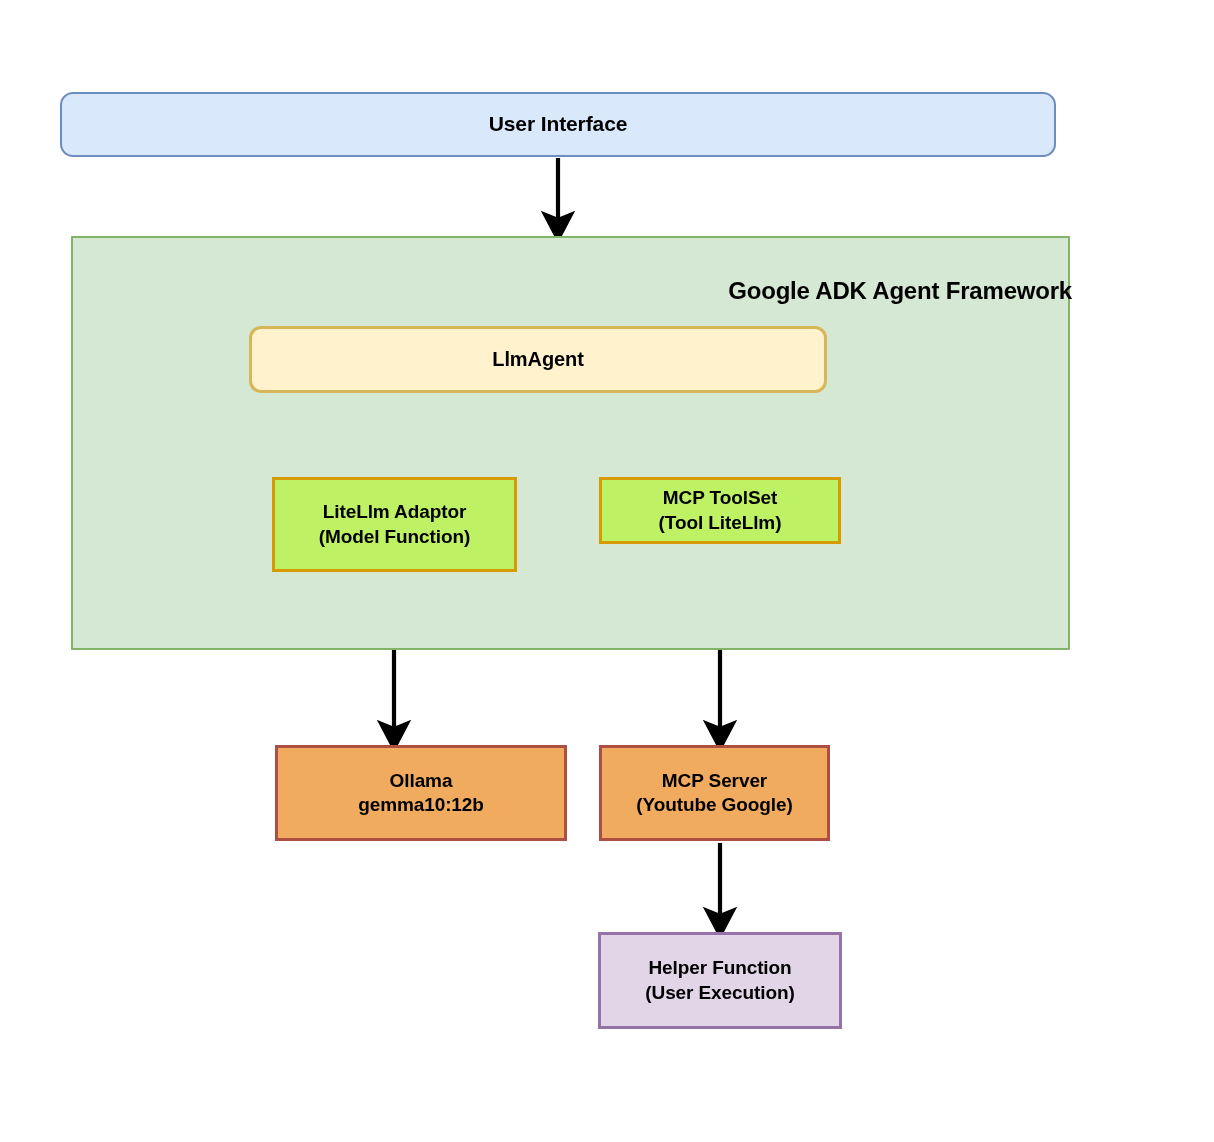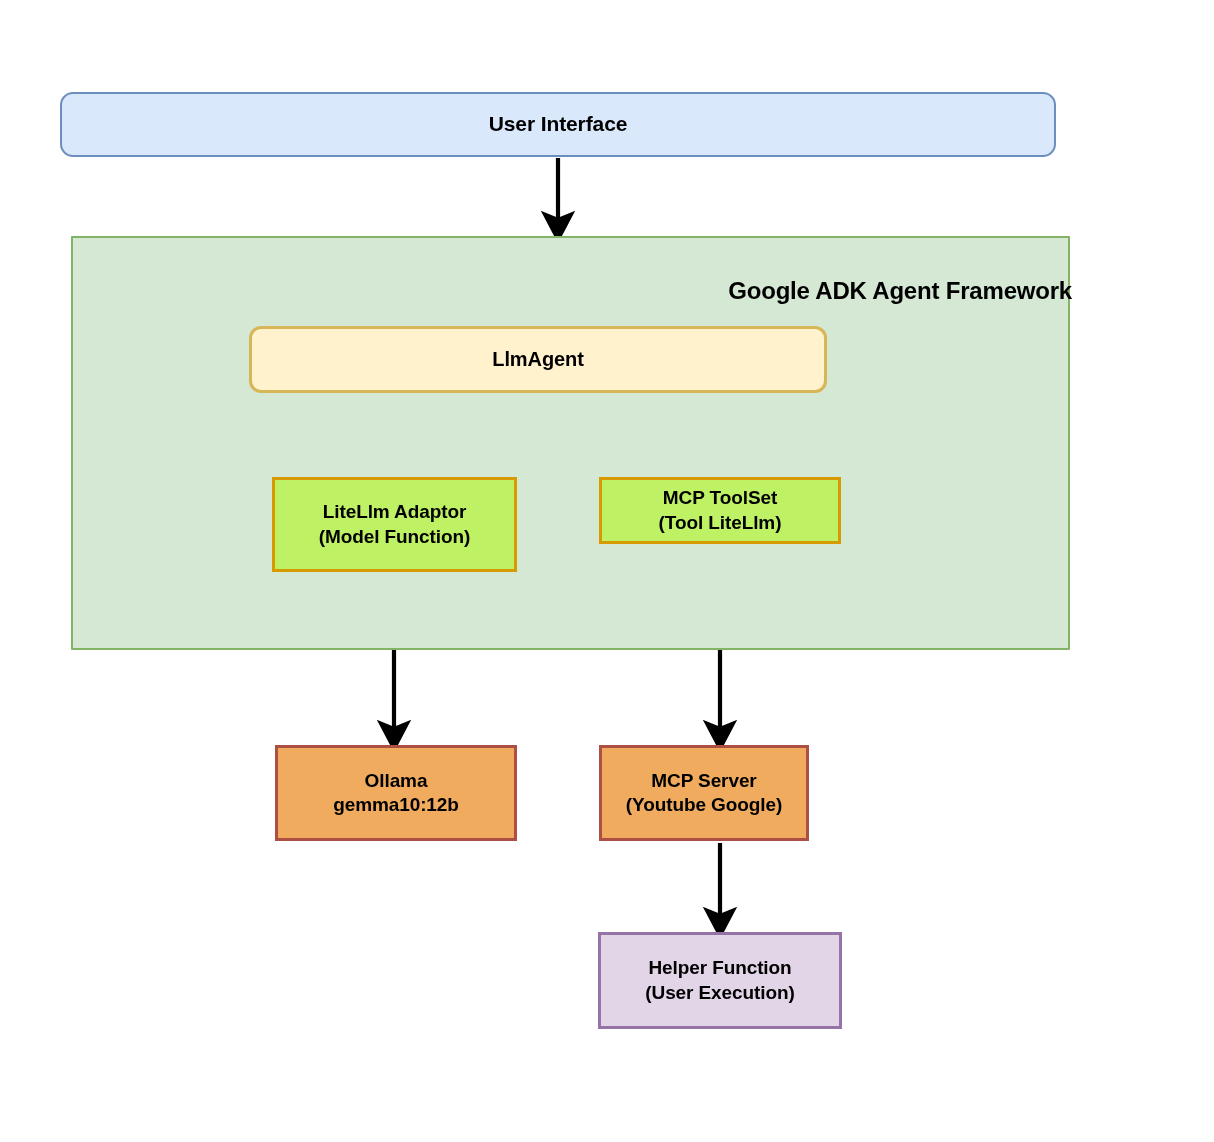--- a/index.html
+++ b/index.html
@@ -104,27 +104,27 @@
 
   
   .orange {
     background: #f0ab5e;
     border: 3.5px solid #ae4f44;
     font-size: 19px;
   }
   #node-ollama {
     left: 275px;
     top: 745px;
-    width: 242px;
+    width: 292px;
     height: 96px;
   }
   #node-mcp-server {
     left: 599px;
     top: 745px;
-    width: 210px;
+    width: 231px;
     height: 96px;
   }
 
   
   #node-helper-function {
     left: 598px;
     top: 932px;
     width: 244px;
     height: 97px;
     background: #e1d5e7;

